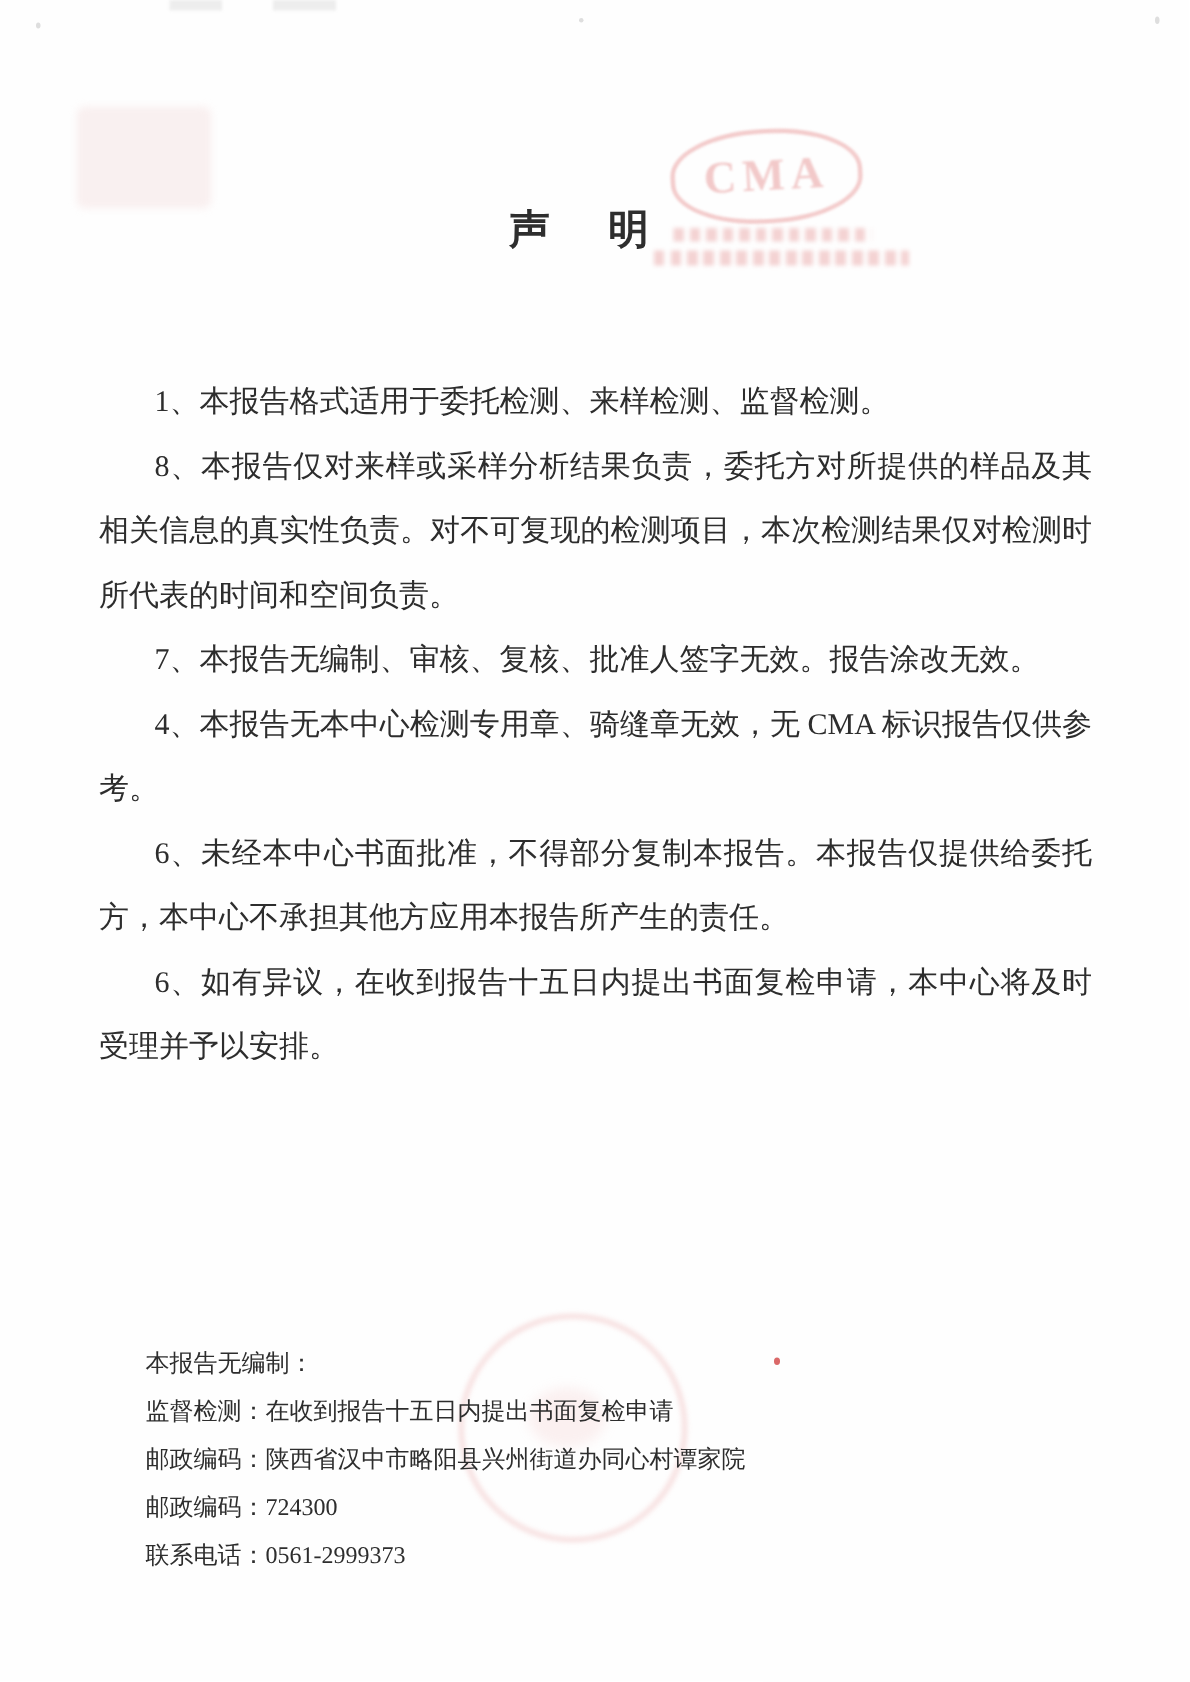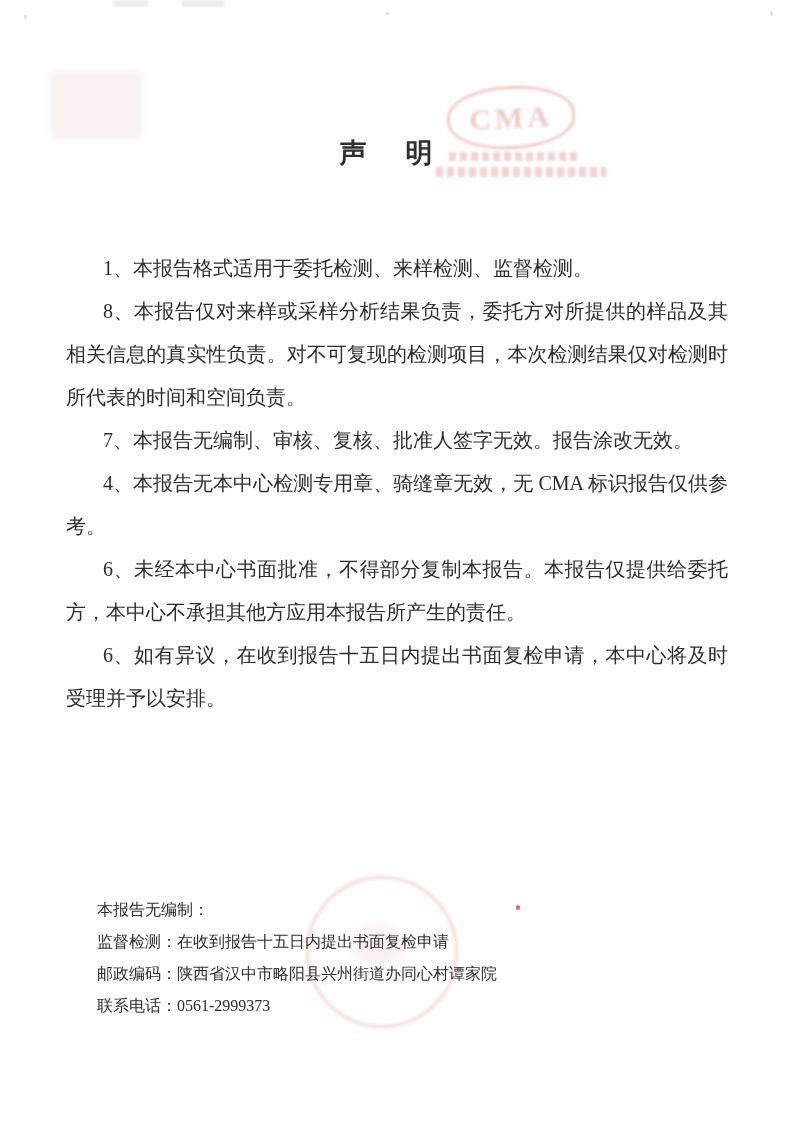--- a/index.html
+++ b/index.html
@@ -155,17 +155,20 @@
 
   <div class="contact-block">
     <div class="contact-line">本报告无编制：</div>
     <div class="contact-line">
       <span>监督检测：</span><span>在收到报告十五日内提出书面复检申请</span>
     </div>
     <div class="contact-line">
       <span>邮政编码：</span><span>陕西省汉中市略阳县兴州街道办同心村谭家院</span>
     </div>
     <div class="contact-line">
+      <span>邮政编码：</span><span>724300</span>
+    </div>
+    <div class="contact-line">
       <span>联系电话：</span><span>0561-2999373</span>
     </div>
   </div>
 
 </div>
 
 </body></html>

